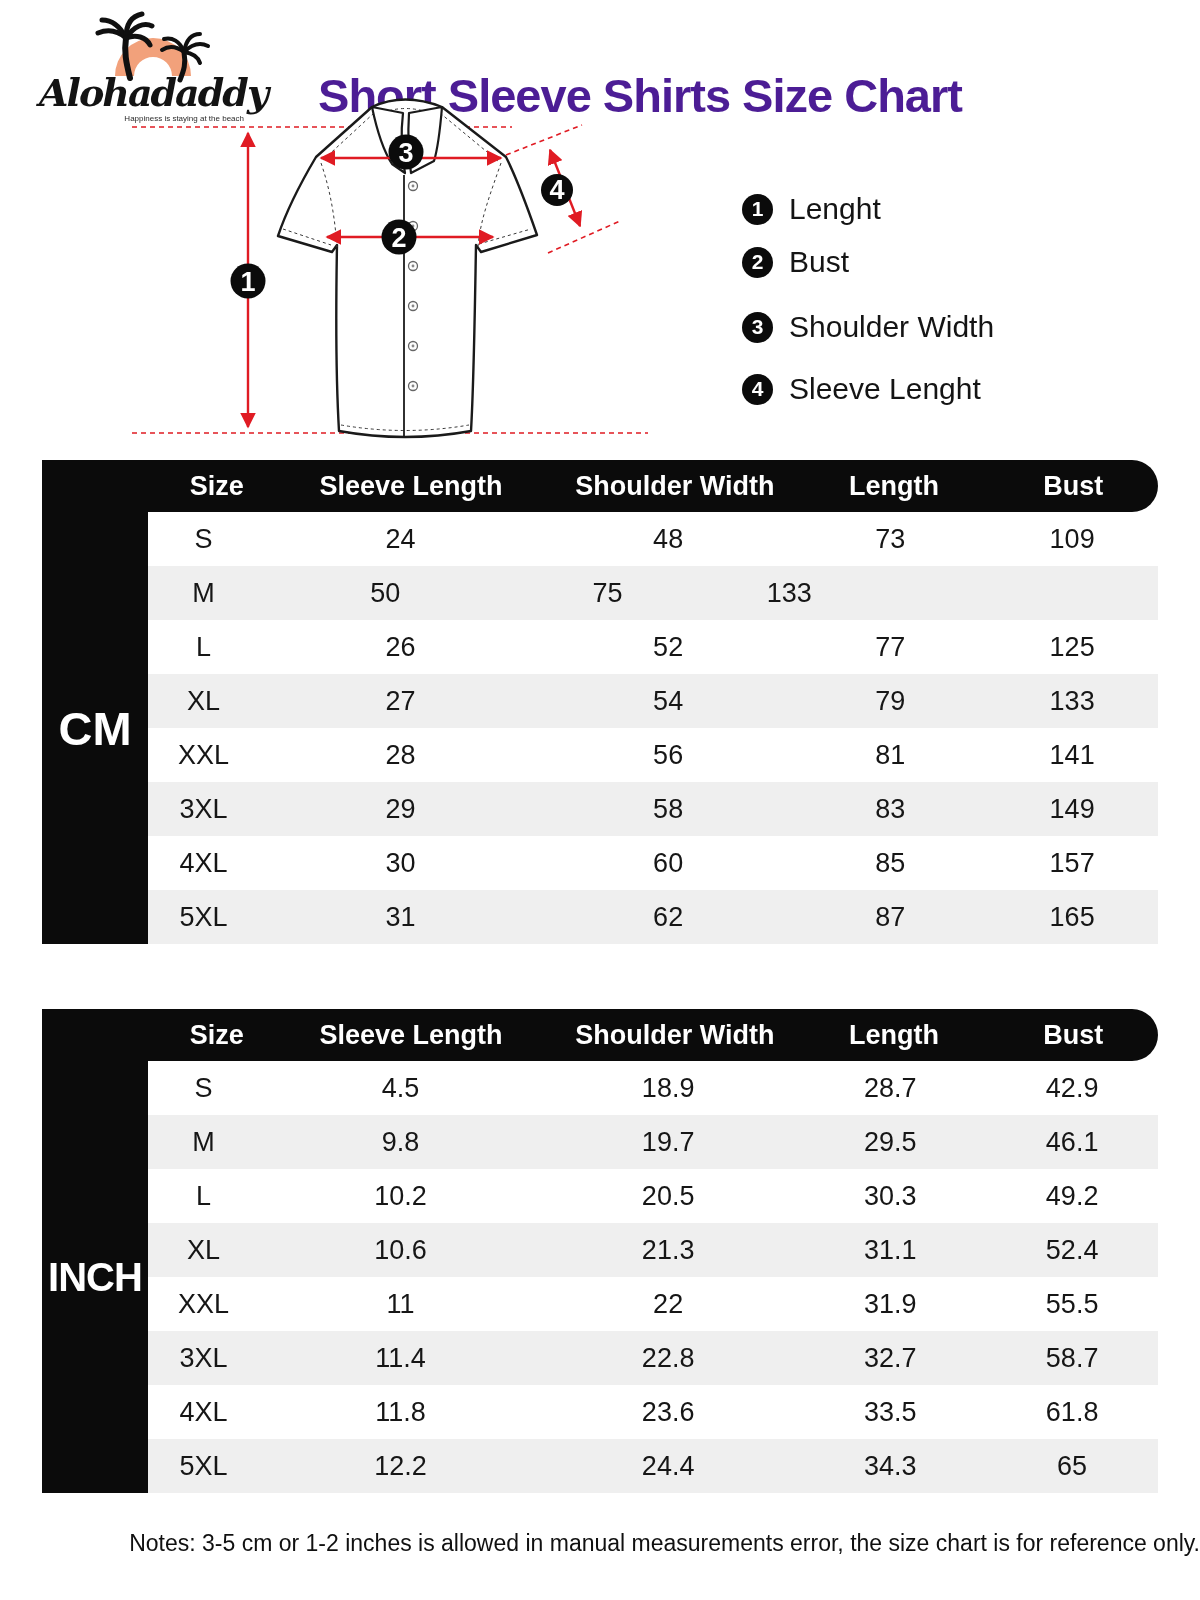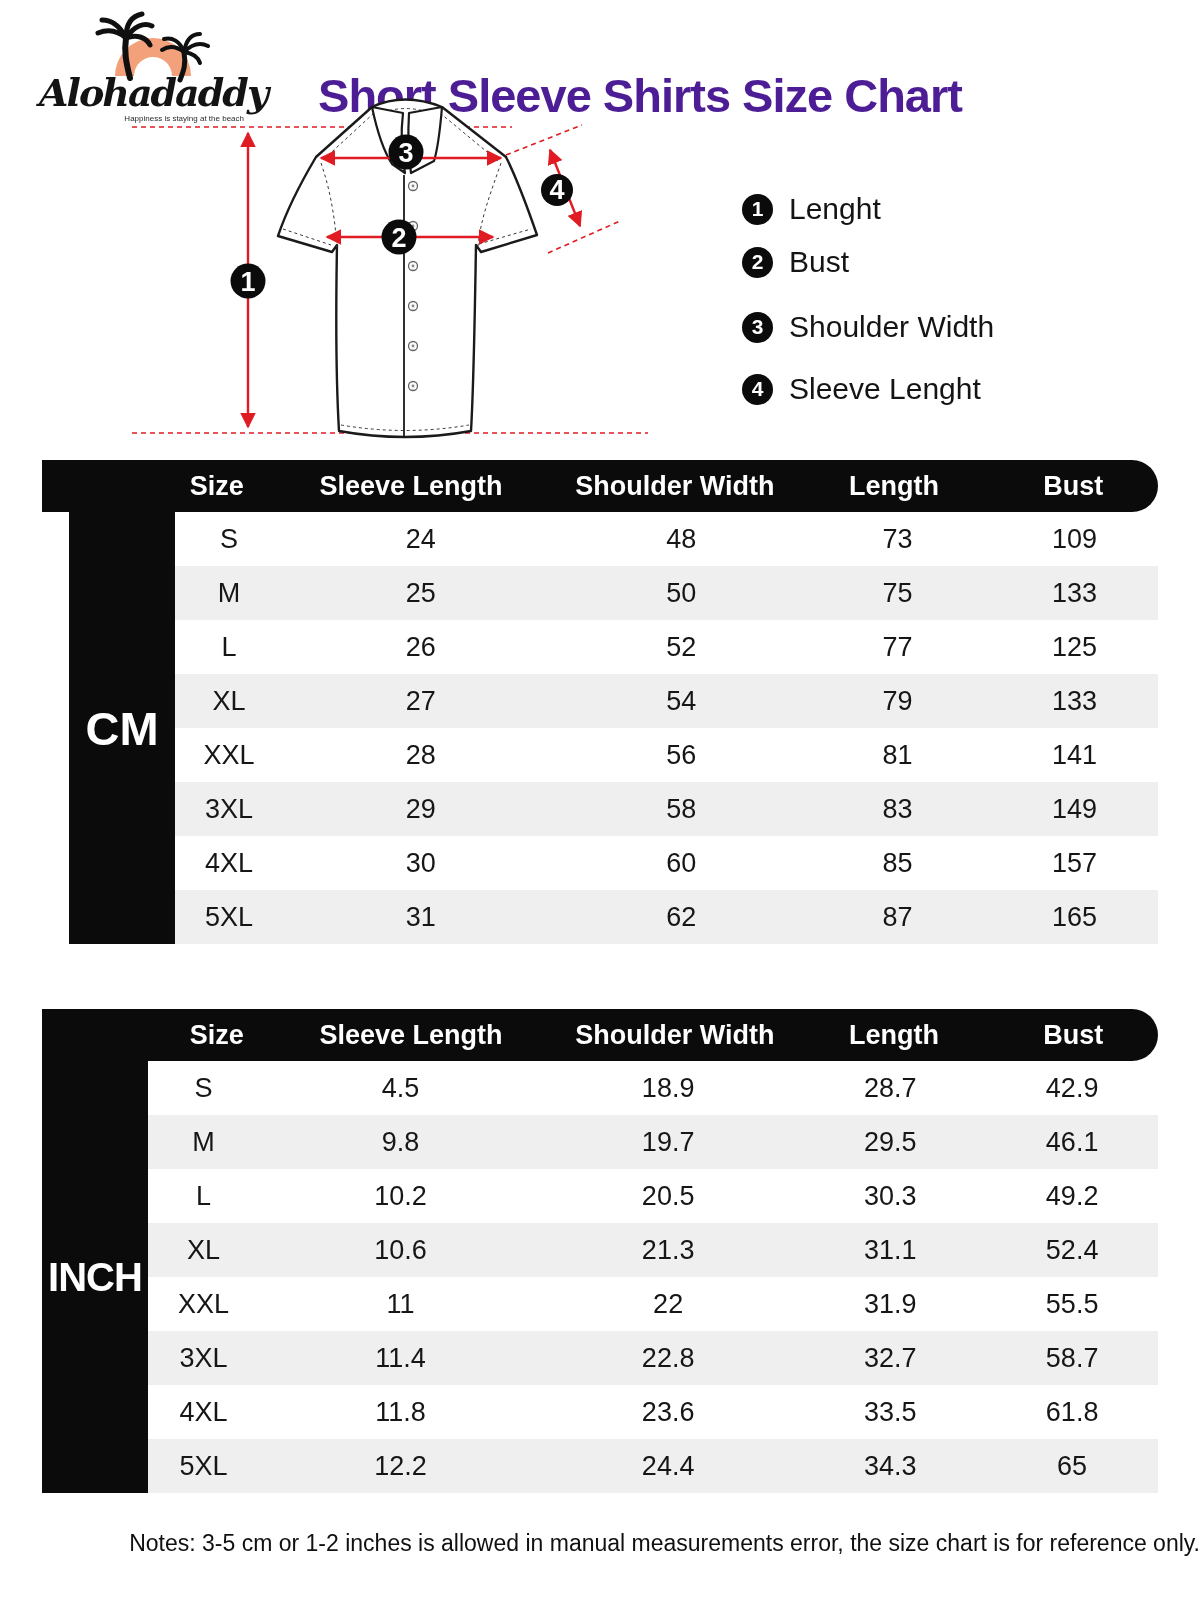--- a/index.html
+++ b/index.html
@@ -46,21 +46,21 @@
     height:52px; background:#0b0b0b; border-radius:0 26px 26px 0;
     display:flex; align-items:center; padding-left:120px; box-sizing:border-box;
   }
   .th { color:#ffffff; font-weight:bold; font-size:27px; text-align:center; }
   .c0 { width:11%; } .c1 { width:28%; } .c2 { width:25%; } .c3 { width:19%; } .c4 { width:17%; }
   .tbwrap { display:flex; }
   .side {
     width:106px; flex:0 0 106px; background:#0b0b0b; color:#ffffff; font-weight:bold;
     display:flex; align-items:center; justify-content:center;
   }
-  .cm .side { font-size:47px;margin-left:27px; }
+  .cm .side { font-size:47px; }
   .inch .side { font-size:40px; letter-spacing:-1px; }
   .rows { flex:1; }
   .trow { display:flex; align-items:center; height:54px; background:#ffffff; }
   .trow:nth-child(even) { background:#efefef; }
   .td { font-size:27px; color:#161616; text-align:center; }
 
   
   .notes { position:absolute; top:1530px; left:0; width:1200px; text-align:right; font-size:23px; color:#101010; }
 </style>
 </head>
@@ -200,21 +200,20 @@
       <div class="rows">
           <div class="trow">
             <span class="td c0">S</span>
             <span class="td c1">24</span>
             <span class="td c2">48</span>
             <span class="td c3">73</span>
             <span class="td c4">109</span>
           </div>
           <div class="trow">
             <span class="td c0">M</span>
-            <span class="td c1">25</span>
             <span class="td c2">50</span>
             <span class="td c3">75</span>
             <span class="td c4">133</span>
           </div>
           <div class="trow">
             <span class="td c0">L</span>
             <span class="td c1">26</span>
             <span class="td c2">52</span>
             <span class="td c3">77</span>
             <span class="td c4">125</span>

